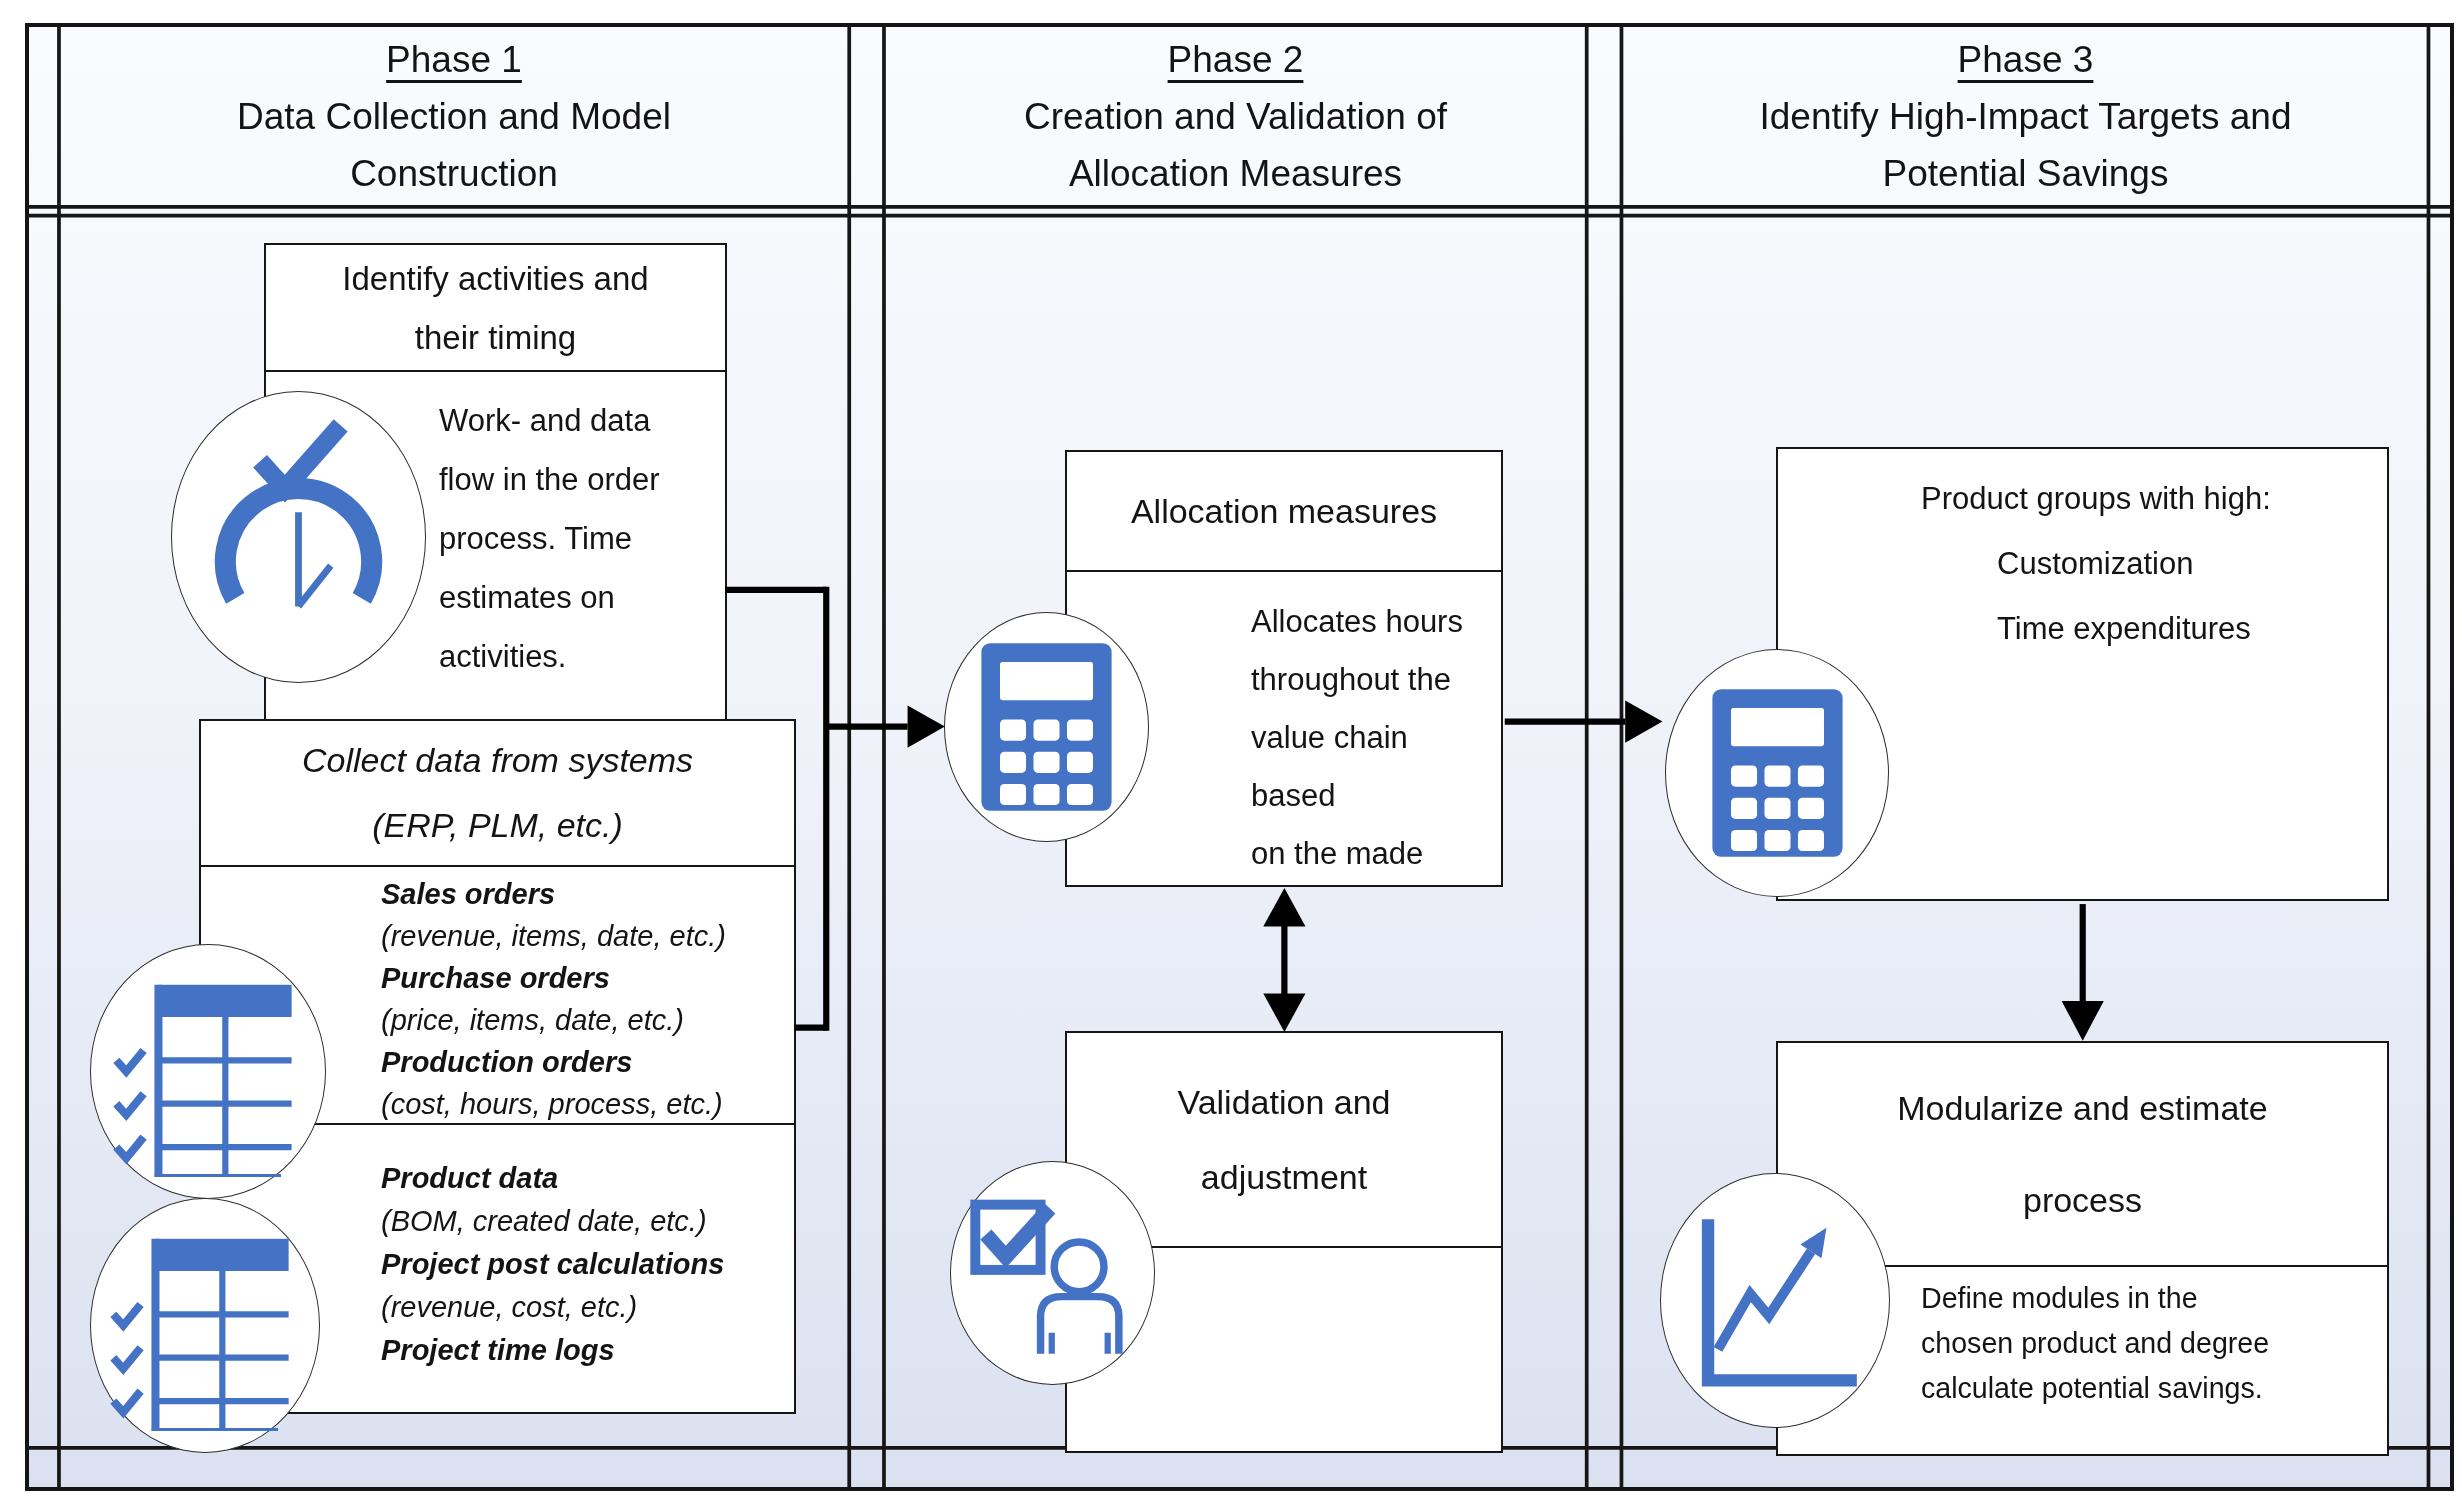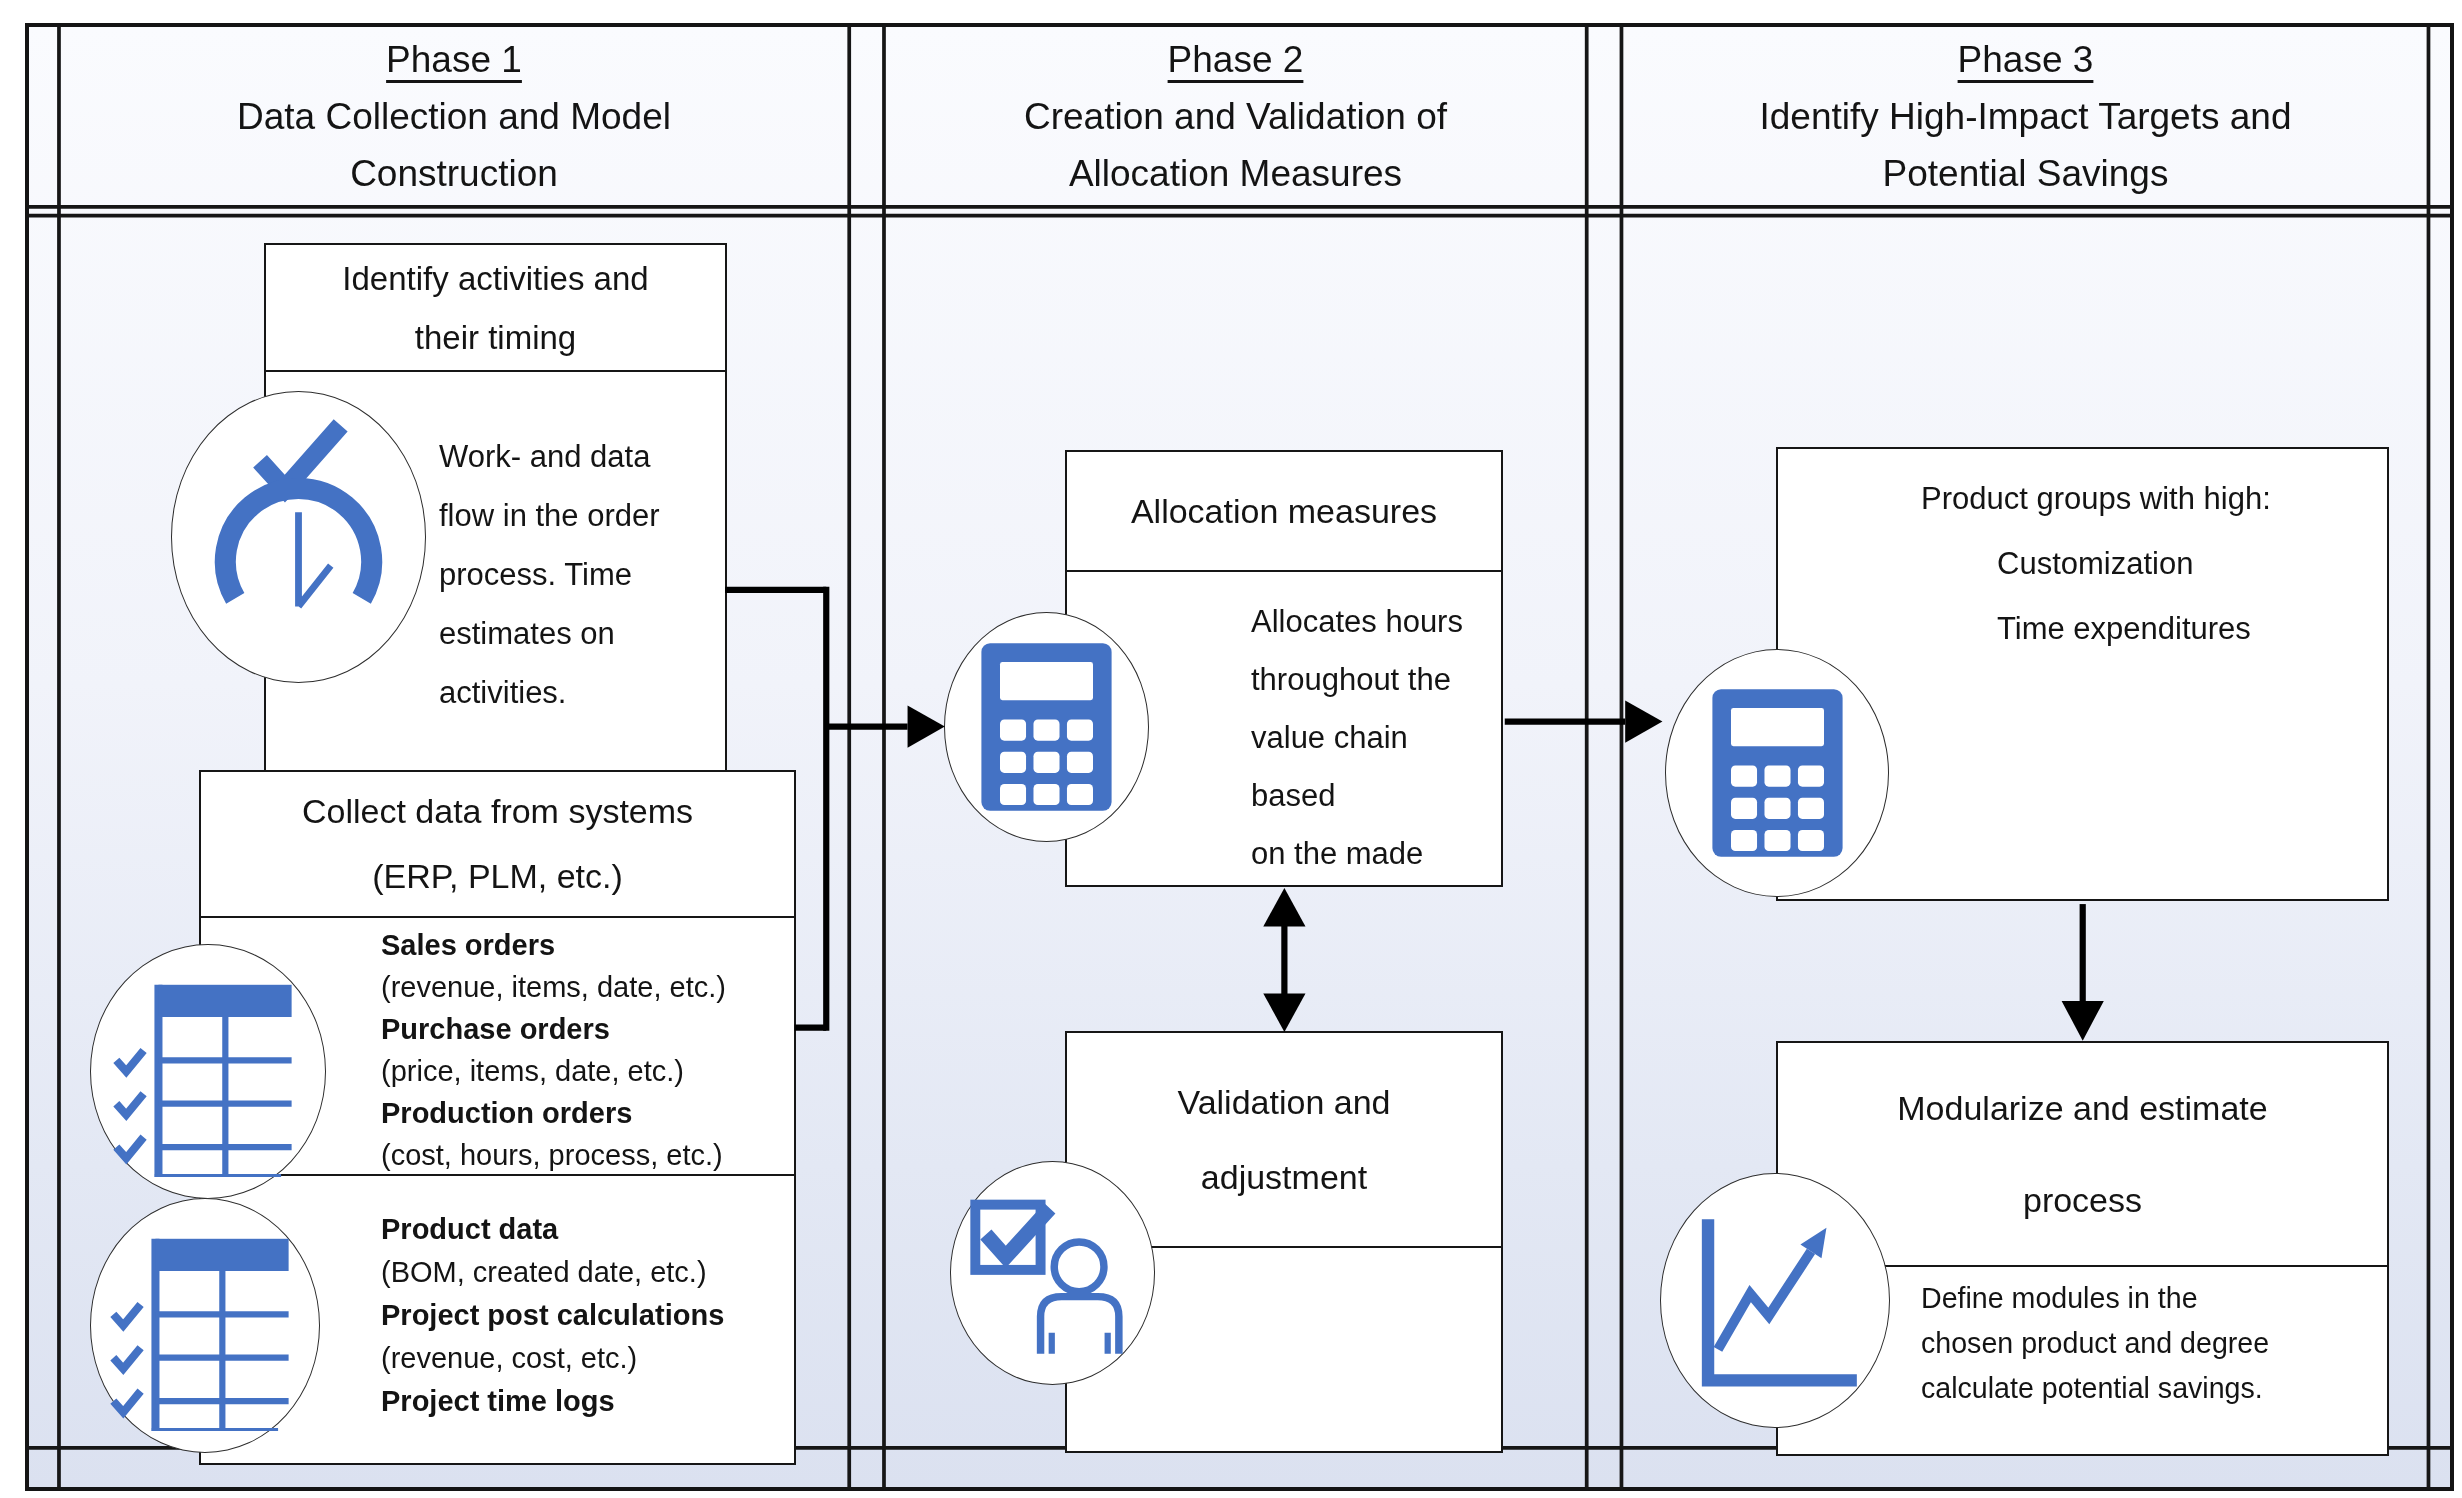--- a/index.html
+++ b/index.html
@@ -81,35 +81,35 @@
     <div class="ph-title-line"><span class="ph-title">Phase 2</span></div>
     <div>Creation and Validation of</div>
     <div>Allocation Measures</div>
   </div>
   <div class="phase-head" style="left:1622px;width:807px;">
     <div class="ph-title-line"><span class="ph-title">Phase 3</span></div>
     <div>Identify High-Impact Targets and</div>
     <div>Potential Savings</div>
   </div>
 
-  <div class="box" style="left:264px;top:243px;width:463px;height:563px;gap:36px;">
+  <div class="box" style="left:264px;top:243px;width:463px;height:563px;">
     <div class="box-head headA">
       <div class="hl">Identify activities and</div>
       <div class="hl">their timing</div>
     </div>
     <div class="box-body bodyA">
       <div>Work- and data</div>
       <div>flow in the order</div>
       <div>process. Time</div>
       <div>estimates on</div>
       <div>activities.</div>
     </div>
   </div>
 
-  <div class="box" style="left:199px;top:770px;width:597px;height:695px;">
+  <div class="box" style="left:199px;top:719px;width:597px;height:695px;font-style:italic;">
     <div class="box-head headB">
       <div class="hl">Collect data from systems</div>
       <div class="hl">(ERP, PLM, etc.)</div>
     </div>
     <div class="sec secB1">
       <div class="b">Sales orders</div>
       <div>(revenue, items, date, etc.)</div>
       <div class="b">Purchase orders</div>
       <div>(price, items, date, etc.)</div>
       <div class="b">Production orders</div>

